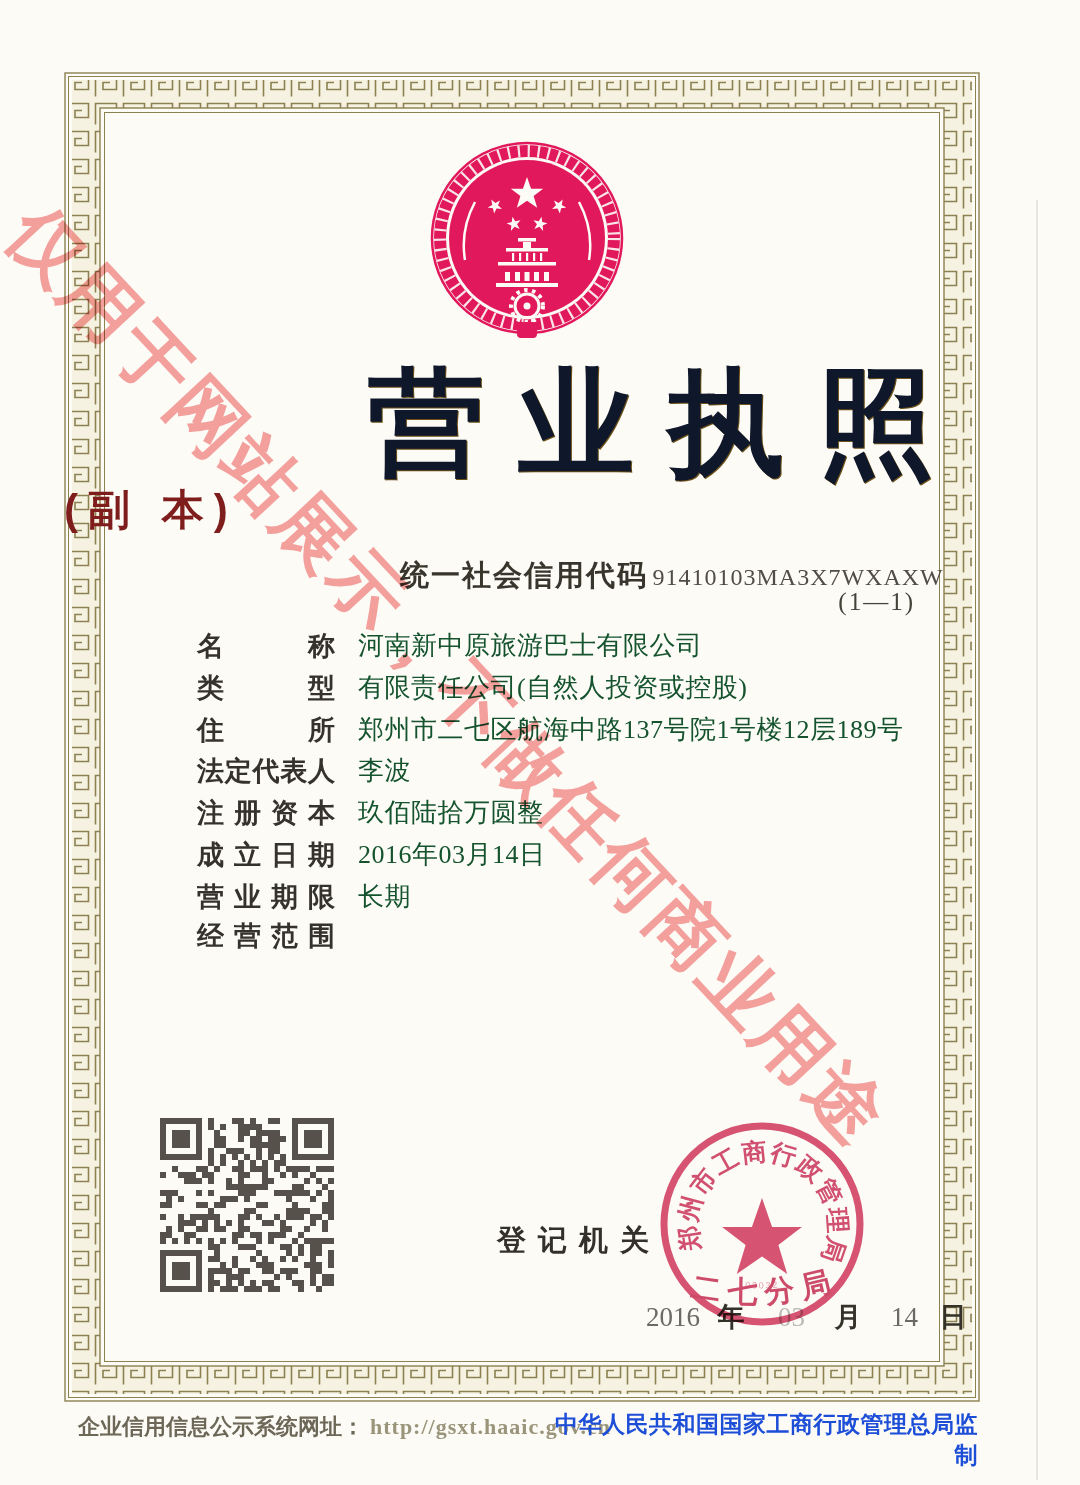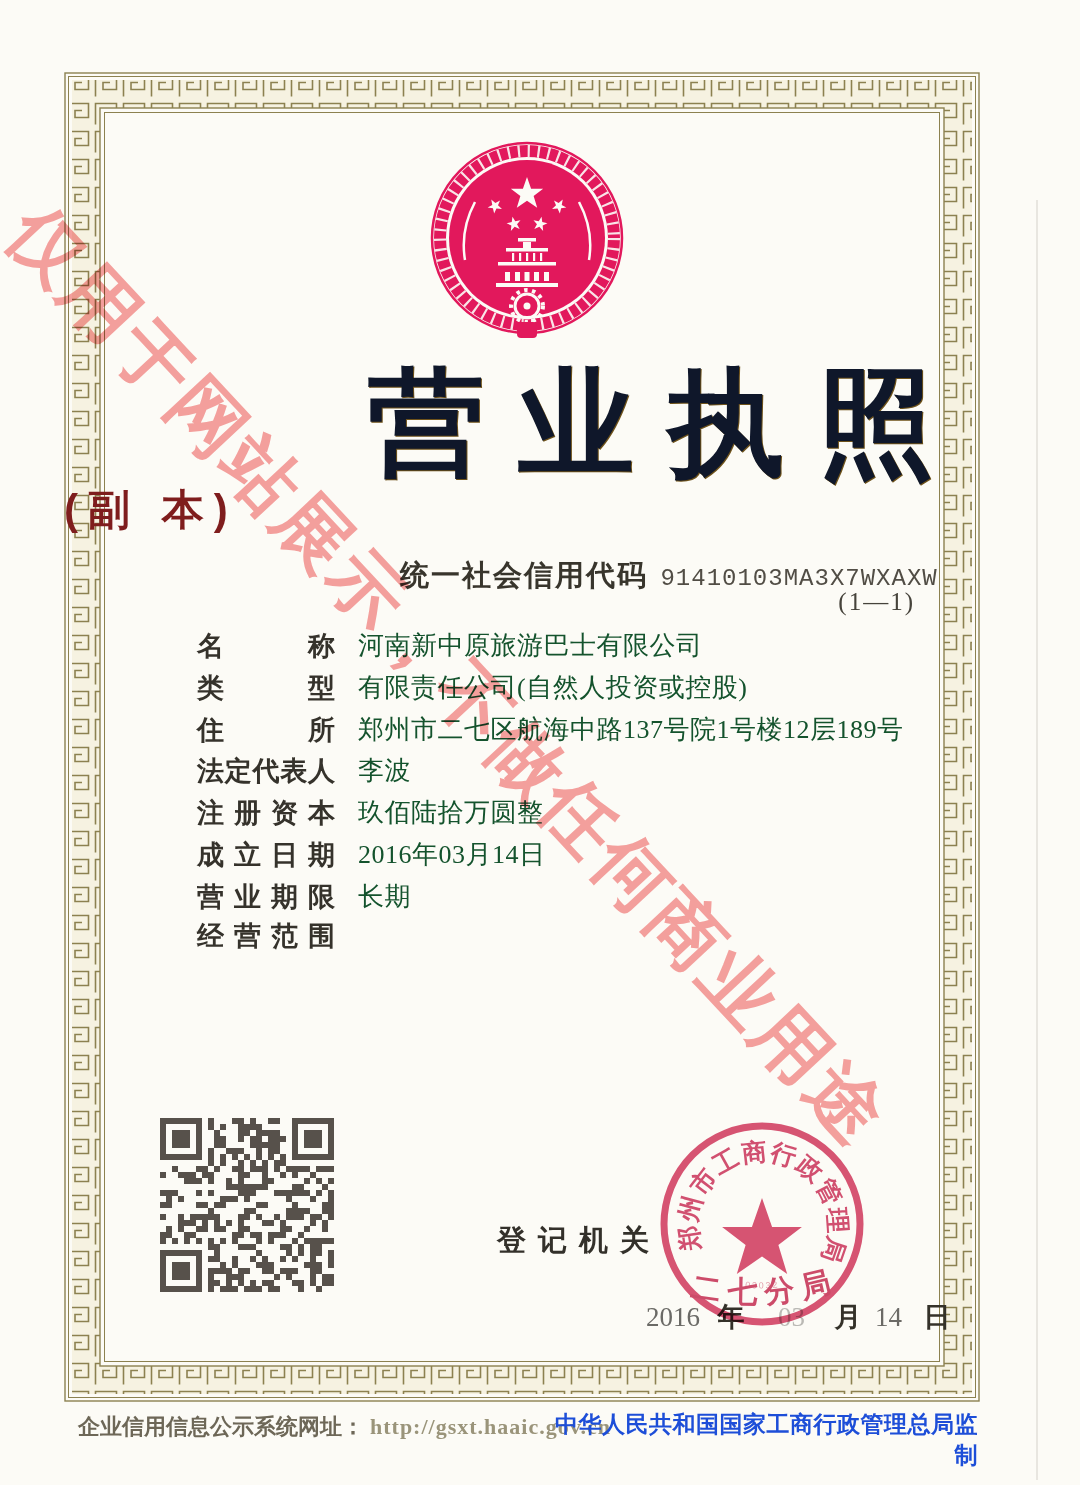--- a/index.html
+++ b/index.html
@@ -22,21 +22,21 @@
     text-shadow:1px 1px 0 #6e521a;
   }
   .subtitle{
     position:absolute;left:64px;top:482px;width:916px;
     text-align:left;font-size:42px;font-weight:700;
     letter-spacing:10px;color:#7f1d1d;
   }
   
   .credit-line{position:absolute;left:400px;top:556px;width:520px;text-align:right;white-space:nowrap;}
   .credit-label{font-size:29px;font-weight:800;color:#38352c;letter-spacing:2px;text-align:center;}
-  .credit-value{font-family:Liberation Mono, monospace;font-size:24px;color:#514d45;letter-spacing:1px;margin-left:8px;}
+  .credit-value{font-family:Liberation Serif, serif;font-size:24px;color:#514d45;letter-spacing:1px;}
   .page-no{position:absolute;left:400px;top:588px;width:515px;text-align:right;
     font-family:"Liberation Serif",serif;font-size:25px;color:#46433b;letter-spacing:2px;}
   
   .frow{position:absolute;left:197px;white-space:nowrap;}
   .flabel{display:inline-flex;justify-content:space-between;width:138px;
     font-size:27px;font-weight:800;color:#35322b;vertical-align:top;}
   .fvalue{position:absolute;left:161px;top:0;
     font-family:"Liberation Serif",serif;font-size:26px;color:#14532d;letter-spacing:0.5px;}
   .scope-value{white-space:normal;width:582px;line-height:31.5px;}
   
@@ -613,21 +613,21 @@
       <span>记</span>
       <span>机</span>
       <span>关</span>
     </span>
 
   <div class="date-line">
     <span class="date-num">2016</span>
     <span class="date-unit" style="margin-left:10px">年</span>
     <span class="date-num dim" style="margin-left:26px">03</span>
     <span class="date-unit" style="margin-left:22px">月</span>
-    <span class="date-num" style="margin-left:6px">14</span>
+    <span class="date-num" style="margin-left:22px">14</span>
     <span class="date-unit" style="margin-left:14px">日</span>
   </div>
 
   <svg class="seal-svg" width="230" height="250" viewBox="0 0 230 250" aria-hidden="true">
     <defs>
       <path id="sealArcTop" d="M53,145 A66,66 0 1 1 177,145" fill="none"></path>
       <path id="sealArcBottom" d="M38,191 Q115,208 192,185" fill="none"></path>
       <path id="sealArcCode" d="M70,178 Q115,192 160,176" fill="none"></path>
     </defs>
     <circle cx="114" cy="120" r="98" fill="none" stroke="#d6486b" stroke-width="7"></circle>

